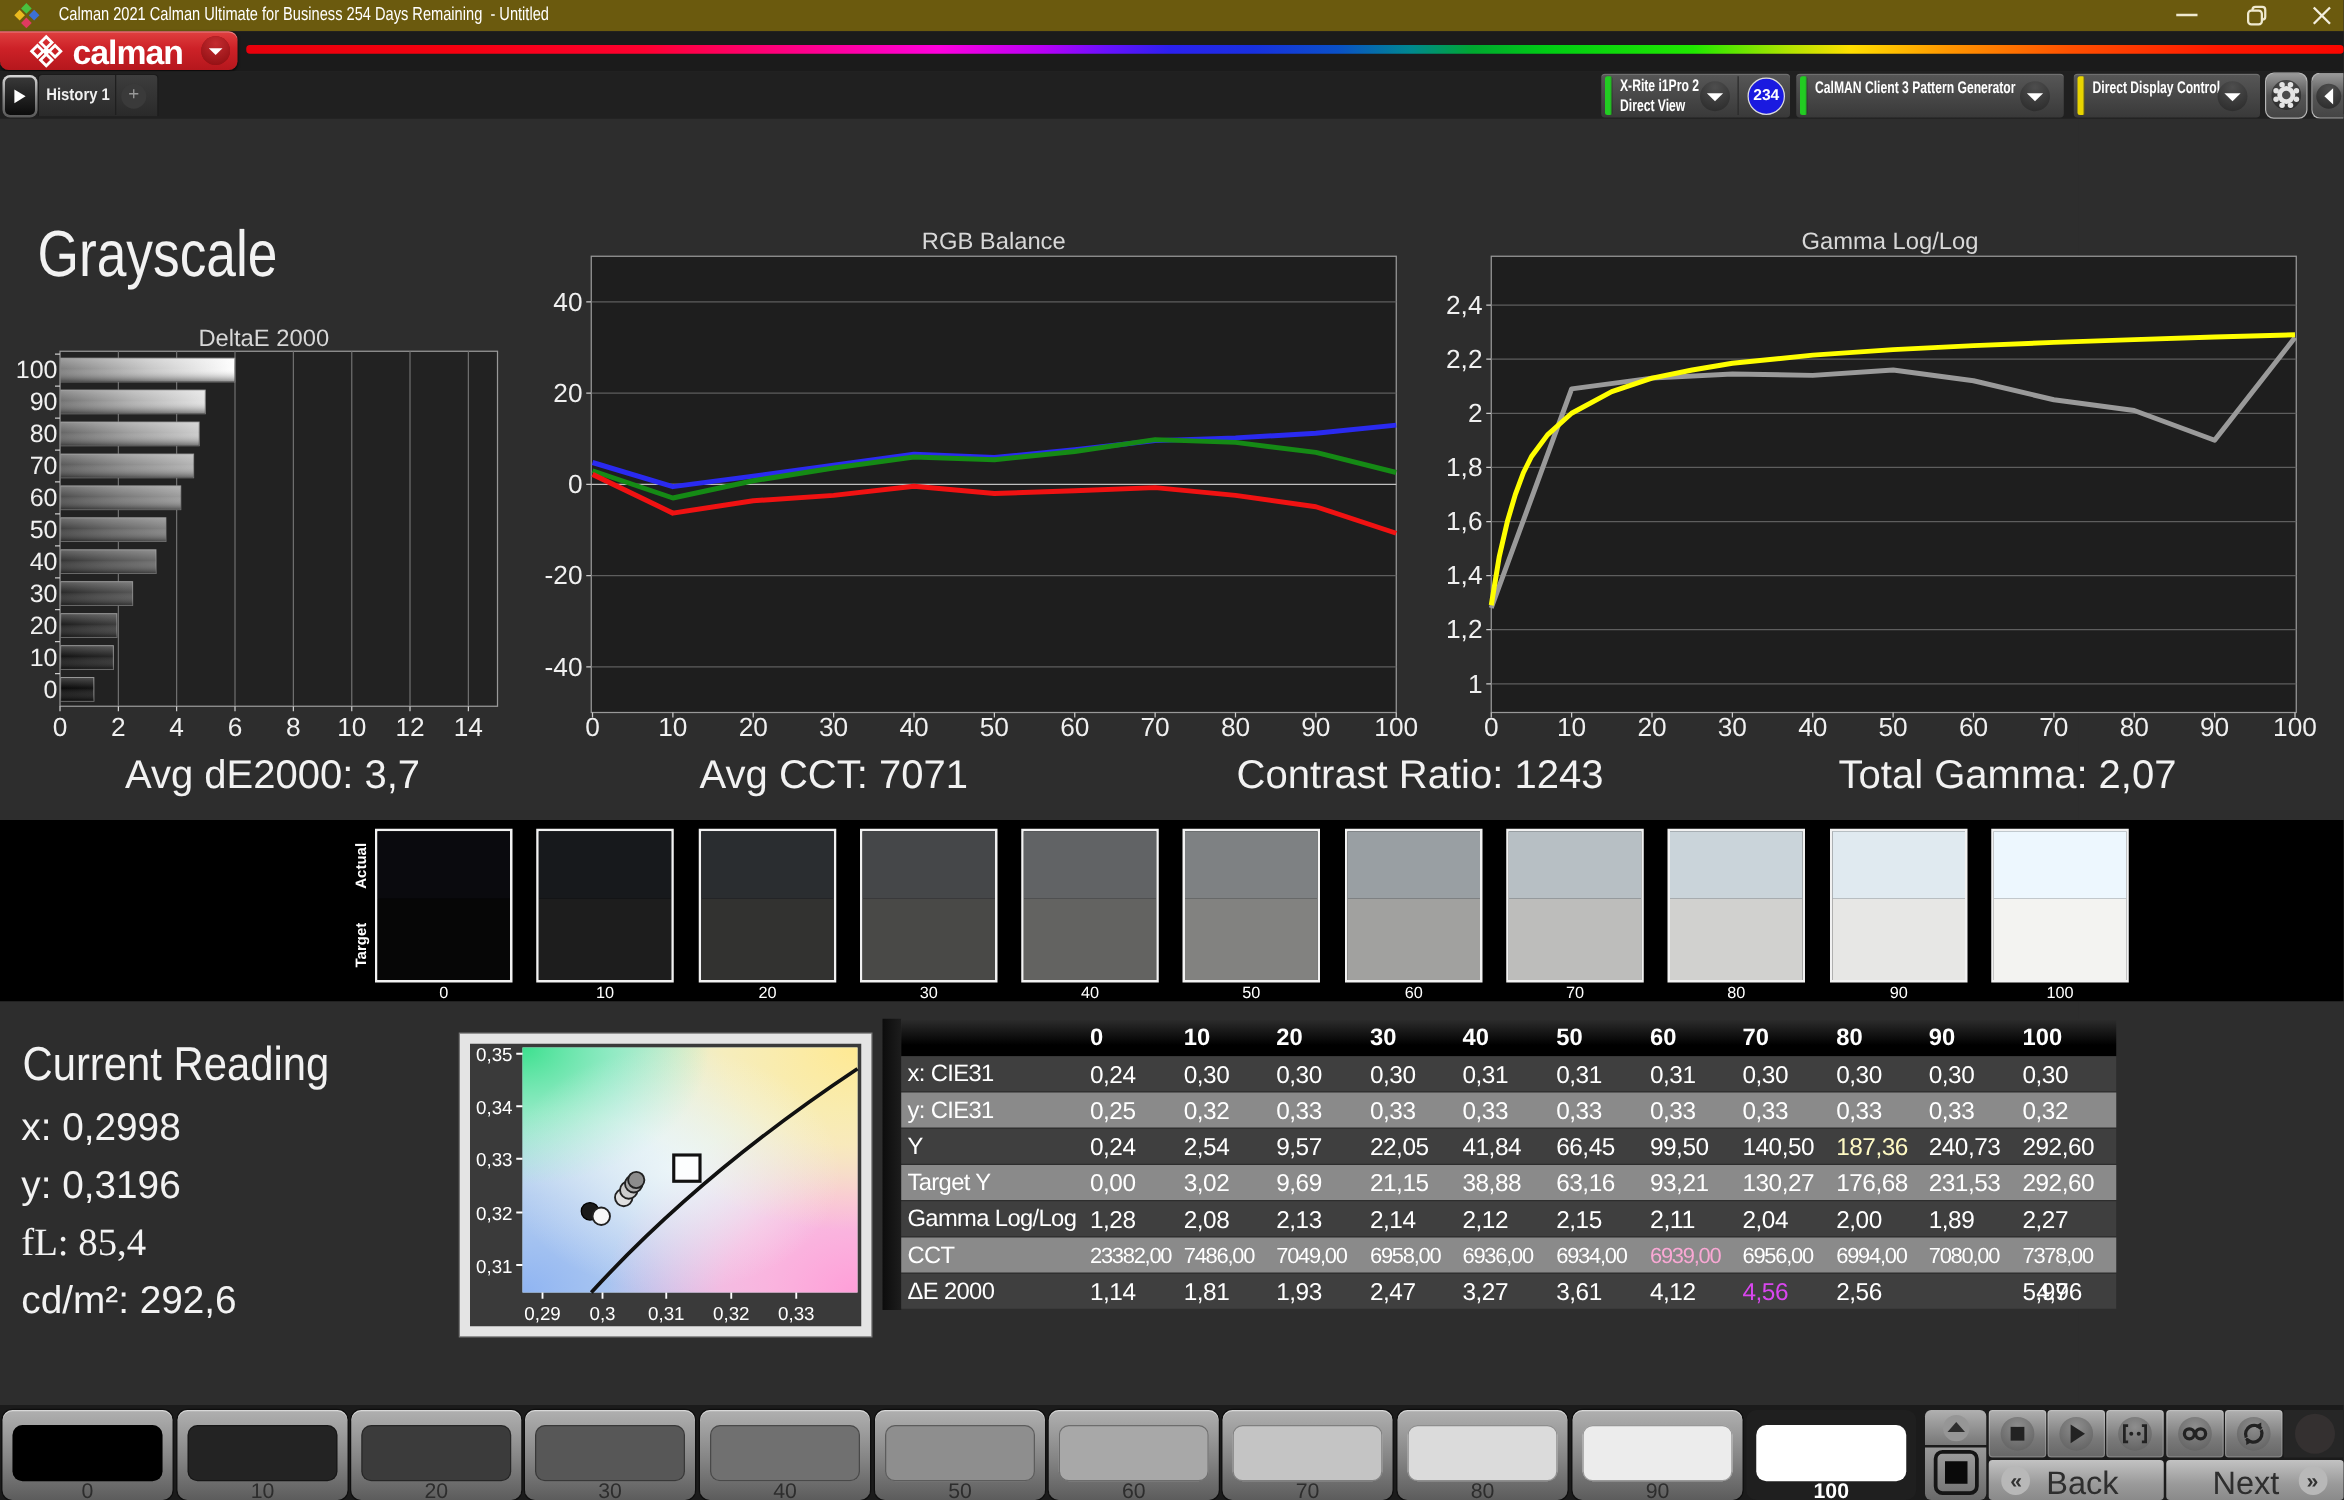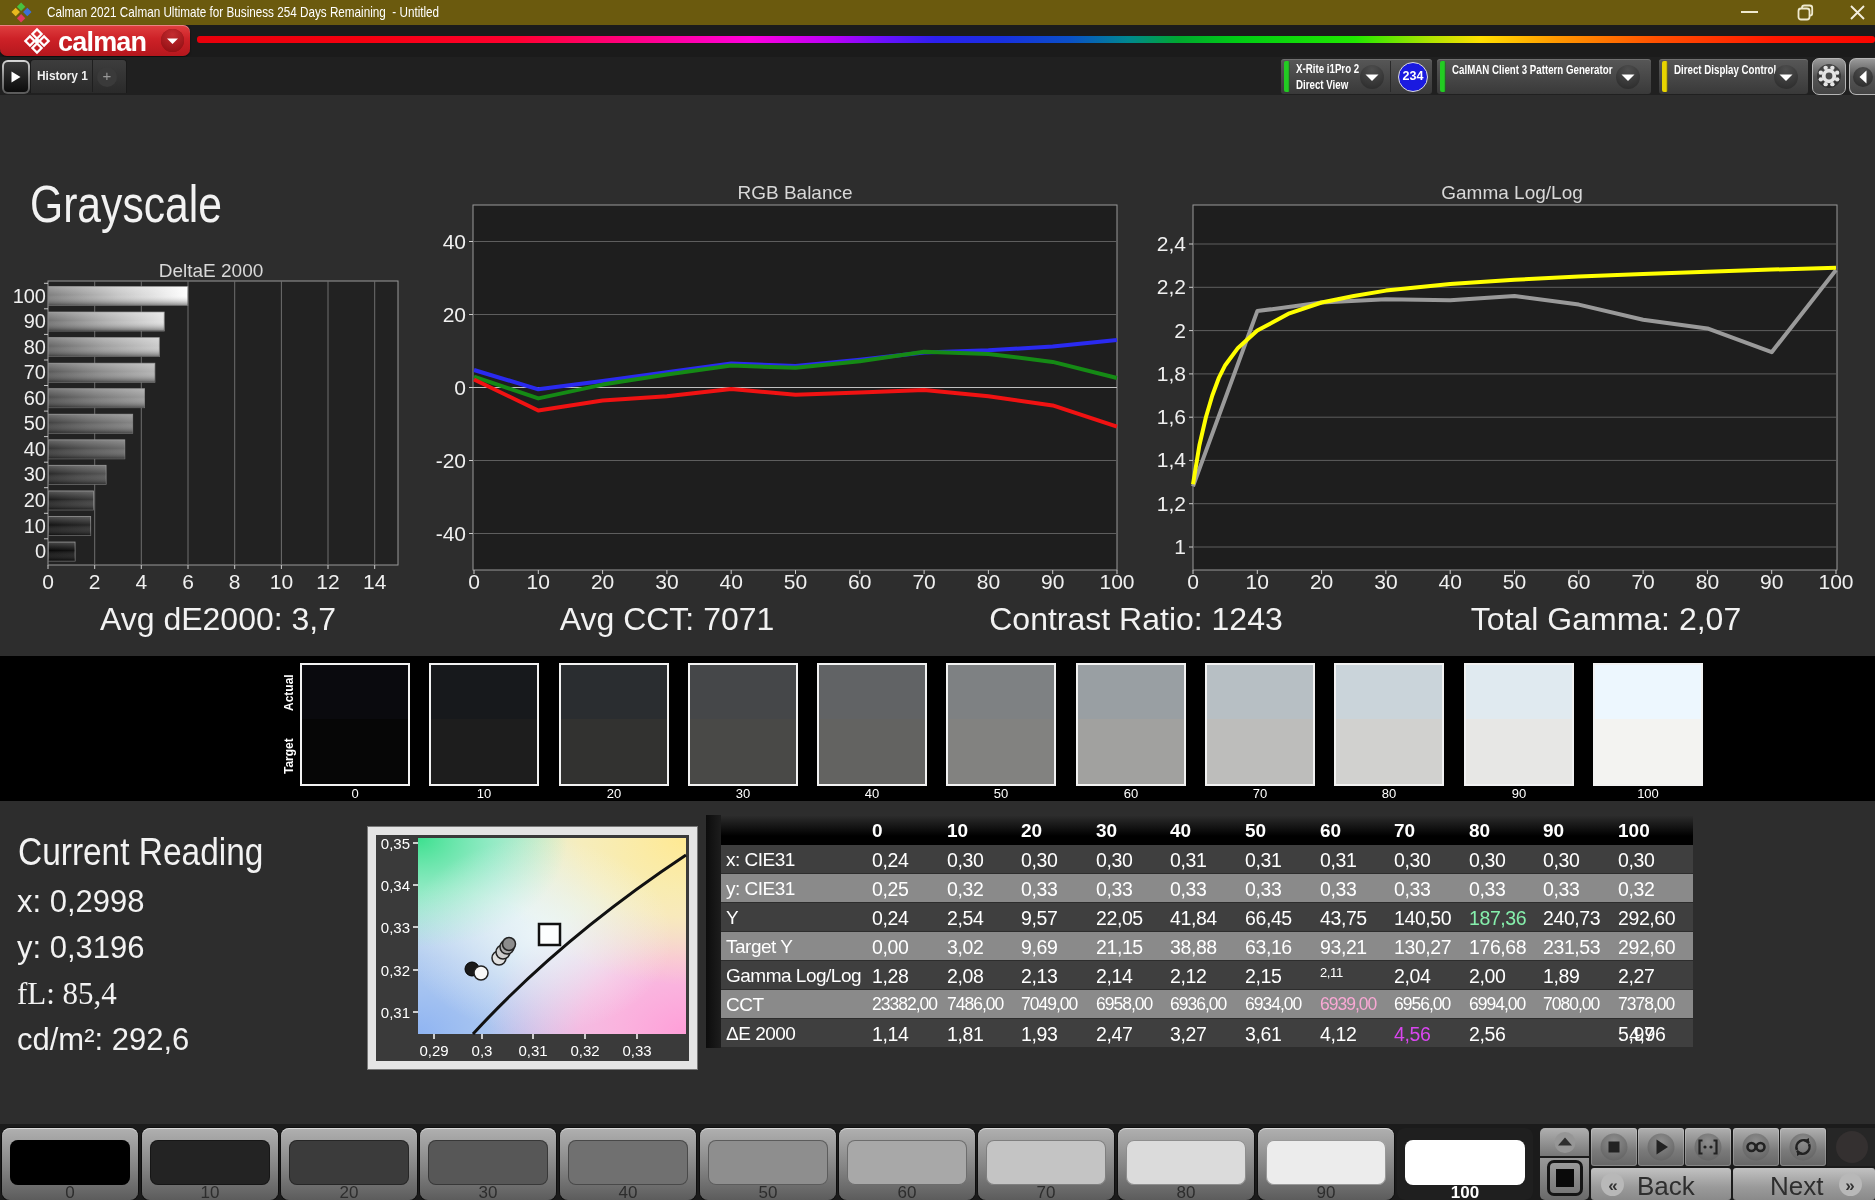--- a/index.html
+++ b/index.html
@@ -529,23 +529,23 @@
 <div class="abs" style="left:1543px;top:878px;font-size:19.5px;color:#fff;letter-spacing:-0.4px;">0,33</div>
 <div class="abs" style="left:1618px;top:878px;font-size:19.5px;color:#fff;letter-spacing:-0.4px;">0,32</div>
 <div class="abs" style="left:721px;top:903px;width:972px;height:28px;background:#3f3f3f;"></div>
 <div class="abs" style="left:726px;top:907px;font-size:19px;letter-spacing:-0.5px;color:#fff;white-space:nowrap;">Y</div>
 <div class="abs" style="left:872px;top:907px;font-size:19.5px;color:#fff;letter-spacing:-0.4px;">0,24</div>
 <div class="abs" style="left:947px;top:907px;font-size:19.5px;color:#fff;letter-spacing:-0.4px;">2,54</div>
 <div class="abs" style="left:1021px;top:907px;font-size:19.5px;color:#fff;letter-spacing:-0.4px;">9,57</div>
 <div class="abs" style="left:1096px;top:907px;font-size:19.5px;color:#fff;letter-spacing:-0.4px;">22,05</div>
 <div class="abs" style="left:1170px;top:907px;font-size:19.5px;color:#fff;letter-spacing:-0.4px;">41,84</div>
 <div class="abs" style="left:1245px;top:907px;font-size:19.5px;color:#fff;letter-spacing:-0.4px;">66,45</div>
-<div class="abs" style="left:1320px;top:907px;font-size:19.5px;color:#fff;letter-spacing:-0.4px;">43,75</div>
+<div class="abs" style="left:1320px;top:907px;font-size:19.5px;color:#fff;letter-spacing:-0.4px;">99,50</div>
 <div class="abs" style="left:1394px;top:907px;font-size:19.5px;color:#fff;letter-spacing:-0.4px;">140,50</div>
-<div class="abs" style="left:1469px;top:907px;font-size:19.5px;color:#86efac;letter-spacing:-0.4px;">187,36</div>
+<div class="abs" style="left:1469px;top:907px;font-size:19.5px;color:#fef9c3;letter-spacing:-0.4px;">187,36</div>
 <div class="abs" style="left:1543px;top:907px;font-size:19.5px;color:#fff;letter-spacing:-0.4px;">240,73</div>
 <div class="abs" style="left:1618px;top:907px;font-size:19.5px;color:#fff;letter-spacing:-0.4px;">292,60</div>
 <div class="abs" style="left:721px;top:932px;width:972px;height:28px;background:#8a8a8a;"></div>
 <div class="abs" style="left:726px;top:936px;font-size:19px;letter-spacing:-0.5px;color:#fff;white-space:nowrap;">Target Y</div>
 <div class="abs" style="left:872px;top:936px;font-size:19.5px;color:#fff;letter-spacing:-0.4px;">0,00</div>
 <div class="abs" style="left:947px;top:936px;font-size:19.5px;color:#fff;letter-spacing:-0.4px;">3,02</div>
 <div class="abs" style="left:1021px;top:936px;font-size:19.5px;color:#fff;letter-spacing:-0.4px;">9,69</div>
 <div class="abs" style="left:1096px;top:936px;font-size:19.5px;color:#fff;letter-spacing:-0.4px;">21,15</div>
 <div class="abs" style="left:1170px;top:936px;font-size:19.5px;color:#fff;letter-spacing:-0.4px;">38,88</div>
 <div class="abs" style="left:1245px;top:936px;font-size:19.5px;color:#fff;letter-spacing:-0.4px;">63,16</div>
@@ -555,21 +555,21 @@
 <div class="abs" style="left:1543px;top:936px;font-size:19.5px;color:#fff;letter-spacing:-0.4px;">231,53</div>
 <div class="abs" style="left:1618px;top:936px;font-size:19.5px;color:#fff;letter-spacing:-0.4px;">292,60</div>
 <div class="abs" style="left:721px;top:961px;width:972px;height:28px;background:#3f3f3f;"></div>
 <div class="abs" style="left:726px;top:965px;font-size:19px;letter-spacing:-0.5px;color:#fff;white-space:nowrap;">Gamma Log/Log</div>
 <div class="abs" style="left:872px;top:965px;font-size:19.5px;color:#fff;letter-spacing:-0.4px;">1,28</div>
 <div class="abs" style="left:947px;top:965px;font-size:19.5px;color:#fff;letter-spacing:-0.4px;">2,08</div>
 <div class="abs" style="left:1021px;top:965px;font-size:19.5px;color:#fff;letter-spacing:-0.4px;">2,13</div>
 <div class="abs" style="left:1096px;top:965px;font-size:19.5px;color:#fff;letter-spacing:-0.4px;">2,14</div>
 <div class="abs" style="left:1170px;top:965px;font-size:19.5px;color:#fff;letter-spacing:-0.4px;">2,12</div>
 <div class="abs" style="left:1245px;top:965px;font-size:19.5px;color:#fff;letter-spacing:-0.4px;">2,15</div>
-<div class="abs" style="left:1320px;top:965px;font-size:13px;color:#fff;letter-spacing:-0.4px;">2,11</div>
+<div class="abs" style="left:1320px;top:965px;font-size:20px;color:#fff;letter-spacing:-0.4px;">2,11</div>
 <div class="abs" style="left:1394px;top:965px;font-size:19.5px;color:#fff;letter-spacing:-0.4px;">2,04</div>
 <div class="abs" style="left:1469px;top:965px;font-size:19.5px;color:#fff;letter-spacing:-0.4px;">2,00</div>
 <div class="abs" style="left:1543px;top:965px;font-size:19.5px;color:#fff;letter-spacing:-0.4px;">1,89</div>
 <div class="abs" style="left:1618px;top:965px;font-size:19.5px;color:#fff;letter-spacing:-0.4px;">2,27</div>
 <div class="abs" style="left:721px;top:990px;width:972px;height:28px;background:#8a8a8a;"></div>
 <div class="abs" style="left:726px;top:994px;font-size:19px;letter-spacing:-0.5px;color:#fff;white-space:nowrap;">CCT</div>
 <div class="abs" style="left:872px;top:994px;font-size:17.5px;color:#fff;letter-spacing:-1px;">23382,00</div>
 <div class="abs" style="left:947px;top:994px;font-size:17.5px;color:#fff;letter-spacing:-1px;">7486,00</div>
 <div class="abs" style="left:1021px;top:994px;font-size:17.5px;color:#fff;letter-spacing:-1px;">7049,00</div>
 <div class="abs" style="left:1096px;top:994px;font-size:17.5px;color:#fff;letter-spacing:-1px;">6958,00</div>

